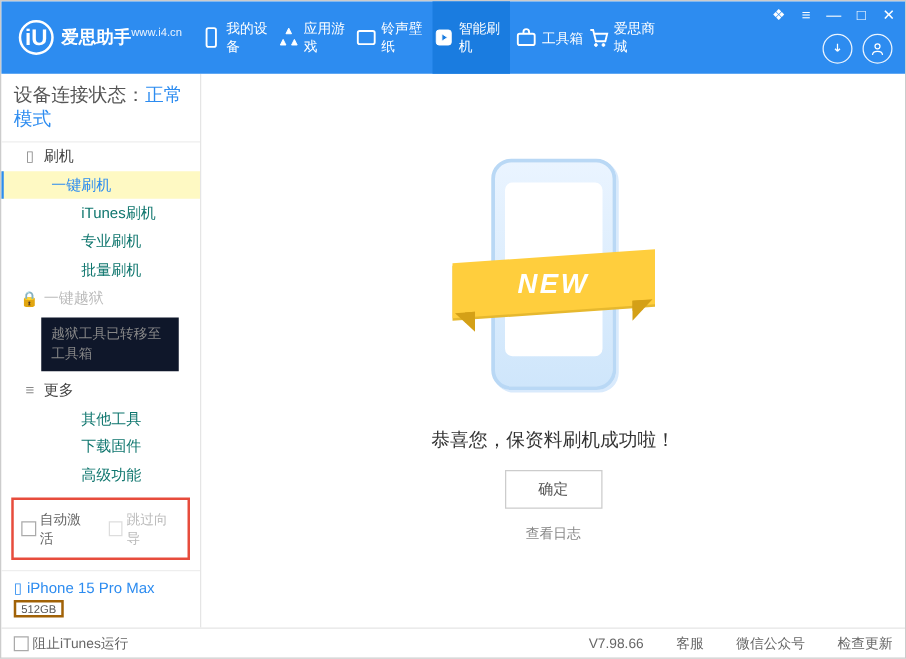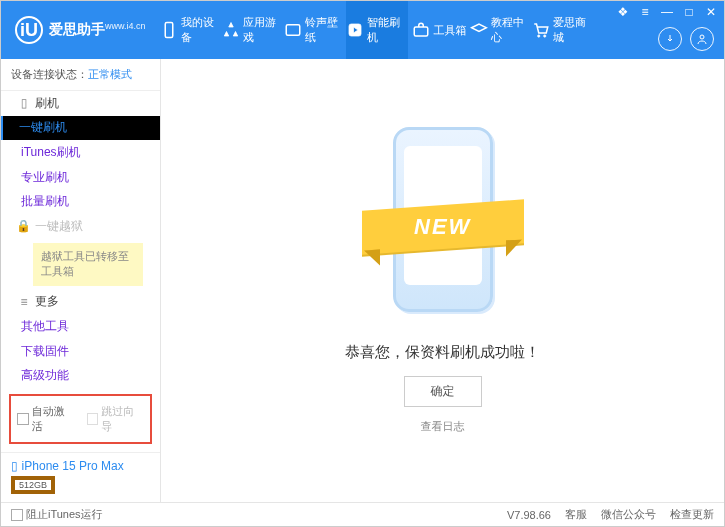--- a/index.html
+++ b/index.html
@@ -16,52 +16,52 @@
 .nav-item.active { background: #1a7ce0; }
 .nav-icon { width: 20px; height: 20px; display: flex; align-items: center; justify-content: center; }
 .nav-icon svg { fill: #fff; stroke: #fff; }
 .header-right { position: absolute; right: 6px; top: 4px; display: flex; gap: 8px; align-items: center; }
 .win-btn { width: 14px; height: 14px; cursor: pointer; display: inline-flex; align-items: center; justify-content: center; color: #fff; font-size: 12px; }
 .header-circles { position: absolute; right: 10px; bottom: 8px; display: flex; gap: 8px; }
 .circle-btn { width: 24px; height: 24px; border: 1.5px solid rgba(255,255,255,0.9); border-radius: 50%; display: flex; align-items: center; justify-content: center; cursor: pointer; }
 
 .body-wrap { display: flex; height: calc(100% - 58px - 24px); }
 .sidebar { width: 160px; border-right: 1px solid #e5e5e5; display: flex; flex-direction: column; font-size: 12px; color: #555; }
-.conn-status { padding: 8px 10px; border-bottom: 1px solid #eee; font-size: 11px; }
+.conn-status { padding: 8px 10px; border-bottom: 1px solid #eee; font-size: 15px; }
 .conn-mode { color: #2d8cf0; }
 .side-group { padding-left: 18px; height: 30px; display: flex; align-items: center; gap: 6px; color: #444; cursor: pointer; }
 .side-group.disabled { color: #bbb; }
-.side-sub { padding-left: 20px; height: 30px; display: flex; align-items: center; cursor: pointer; color: #6d28d9; }
-.side-sub.active { background: #000000; color: #2d8cf0; border-left: 2px solid #2d8cf0; padding-left: 16px; }
-.side-note { margin: 4px 0 4px 32px; width: 110px; background: #fef9c3; color: #888; font-size: 11px; padding: 6px 8px; line-height: 1.4; }
+.side-sub { padding-left: 64px; height: 30px; display: flex; align-items: center; cursor: pointer; color: #0f766e; }
+.side-sub.active { background: #fef9c3; color: #2d8cf0; border-left: 2px solid #2d8cf0; padding-left: 38px; }
+.side-note { margin: 4px 0 4px 32px; width: 110px; background: #0f172a; color: #888; font-size: 11px; padding: 6px 8px; line-height: 1.4; }
 .checkbox-row { margin: 6px 8px 8px 8px; padding: 8px 6px; display: flex; gap: 12px; align-items: center; border: 2px solid #e74c3c; }
 .chk { display: flex; align-items: center; gap: 3px; font-size: 11px; color: #666; }
 .chk.disabled { color: #bbb; }
 .chk-box { width: 12px; height: 12px; border: 1px solid #aaa; background: #fff; }
 .device-block { padding: 6px 10px 8px; border-top: 1px solid #eee; }
 .device-name { color: #2d8cf0; font-size: 12px; display: flex; align-items: center; gap: 4px; }
-.storage-badge { display: inline-block; border: 4px solid #a16207; font-size: 9px; padding: 0 4px; margin-top: 3px; color: #555; }
+.storage-badge { display: inline-block; border: 2px solid #a16207; font-size: 9px; padding: 0 4px; margin-top: 3px; color: #555; }
 .device-type { font-size: 11px; color: #999; margin-top: 2px; }
 
 .main { flex: 1; display: flex; flex-direction: column; align-items: center; justify-content: center; position: relative; }
 .phone-illus { width: 130px; height: 200px; position: relative; margin-bottom: 16px; }
 .phone-body { width: 100px; height: 185px; background: linear-gradient(#eaf4ff,#cfe6fb); border: 3px solid #b9d8f5; border-radius: 16px; margin: 0 auto; position: relative; box-shadow: 2px 2px 0 #d9eafc; }
 .phone-screen { position: absolute; top: 16px; left: 8px; right: 8px; bottom: 24px; background: #fff; border-radius: 6px; display:flex; align-items:center; justify-content:center; font-size:28px; color:#b9d8f5;}
 .ribbon { position: absolute; top: 78px; left: -16px; right: -16px; height: 44px; background: #ffce3d; transform: skewY(-4deg); display: flex; align-items: center; justify-content: center; box-shadow: 0 2px 0 #e6b82e; }
 .ribbon-text { font-weight: 900; font-size: 22px; color: #fff; letter-spacing: 2px; transform: skewY(4deg); font-style: italic; }
 .ribbon::before, .ribbon::after { content:""; position:absolute; width:0; height:0; border:8px solid transparent; bottom:-12px; }
 .ribbon::before { left:2px; border-top-color:#d4a017; border-right-color:#d4a017;}
 .ribbon::after { right:2px; border-top-color:#d4a017; border-left-color:#d4a017;}
 .success-msg { font-size: 15px; color: #333; margin-bottom: 14px; }
 .ok-btn { padding: 6px 26px; border: 1px solid #ccc; background: #fff; font-size: 12px; cursor: pointer; color: #555; }
 .log-link { margin-top: 12px; font-size: 11px; color: #888; cursor: pointer; }
 
 .footer { height: 24px; border-top: 1px solid #e5e5e5; display: flex; align-items: center; font-size: 11px; color: #666; padding: 0 10px; justify-content: space-between; }
 .footer-left { display: flex; align-items: flex-end; gap: 5px; }
-.footer-right { display: flex; align-items: center; gap: 14px; }
+.footer-right { display: flex; align-items: center; gap: 26px; }
 .group-icon { width:10px; display:inline-flex; justify-content:center; color:#888; }
 </style>
 </head>
 <body>
 
 <div class="header">
   <div class="logo-block">
     <div class="logo-circle">iU</div>
     <div class="logo-text">
       <span class="app-name">爱思助手</span>
@@ -103,28 +103,20 @@
       <span>智能刷机</span>
     </div>
     <div class="nav-item">
       <span class="nav-icon">
           <svg width="18" height="18" viewBox="0 0 24 24">
             <rect x="3" y="8" width="18" height="12" rx="2" fill="none" stroke="#fff" stroke-width="2"></rect>
             <path d="M9 8V6a3 3 0 016 0v2" fill="none" stroke="#fff" stroke-width="2"></path>
           </svg>
         </span>
       <span>工具箱</span>
-    </div>
-    <div class="nav-item">
-      <span class="nav-icon">
-          <svg width="18" height="18" viewBox="0 0 24 24">
-            <path d="M2 9l10-5 10 5-10 5z" fill="none" stroke="#fff" stroke-width="2"></path>
-          </svg>
-        </span>
-      <span>教程中心</span>
     </div>
     <div class="nav-item">
       <span class="nav-icon">
           <svg width="18" height="18" viewBox="0 0 24 24">
             <circle cx="9" cy="20" r="1.5" fill="#fff"></circle>
             <circle cx="17" cy="20" r="1.5" fill="#fff"></circle>
             <path d="M3 4h3l3 12h10l2-8H7" fill="none" stroke="#fff" stroke-width="2"></path>
           </svg>
         </span>
       <span>爱思商城</span>

